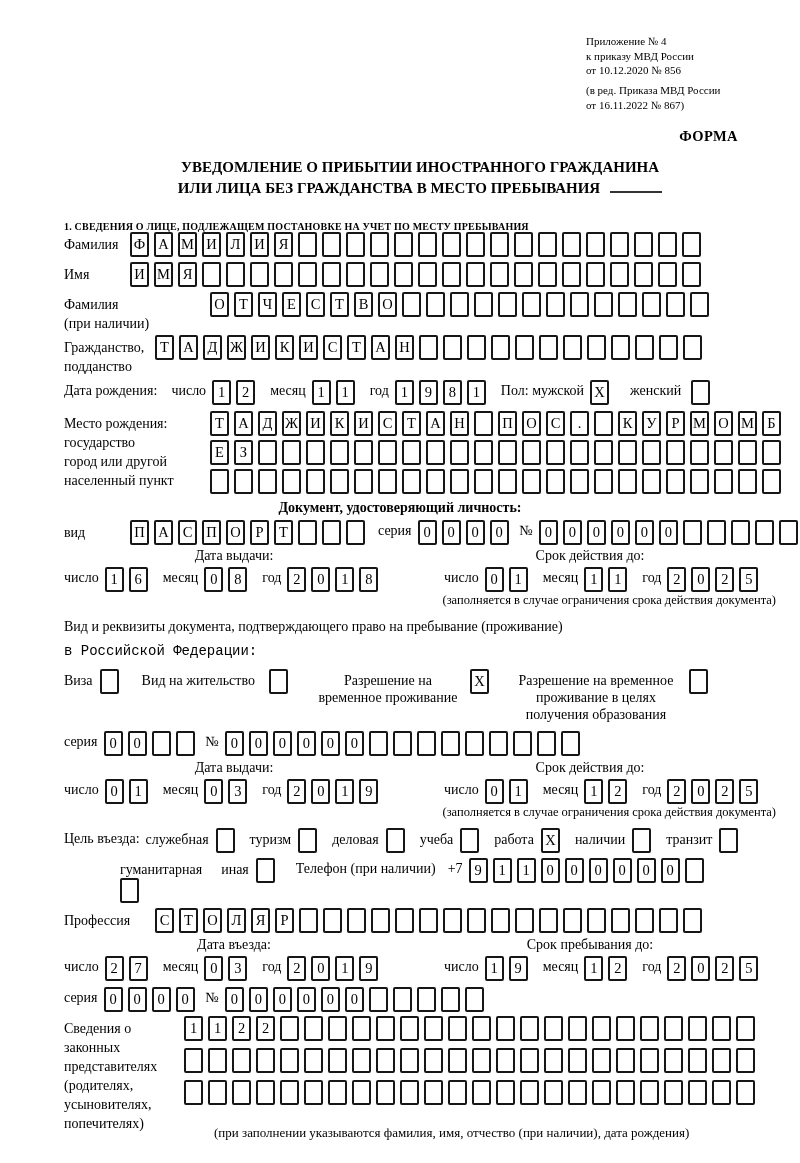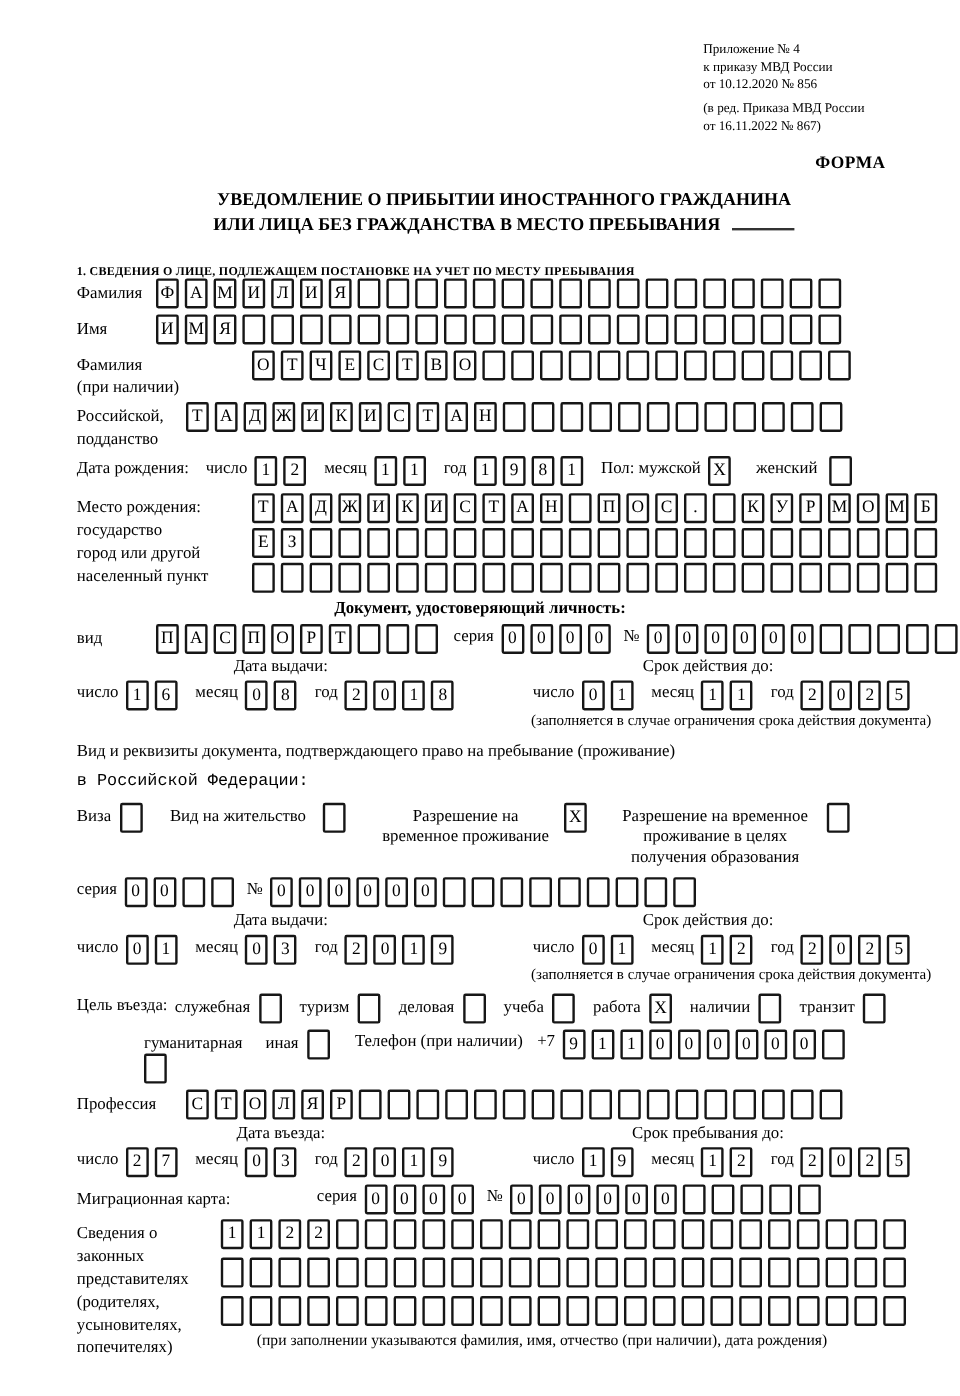--- a/index.html
+++ b/index.html
@@ -43,21 +43,21 @@
   .chk-row { display:flex; align-items:flex-start; margin:6px 0 8px 0; }
   .chk-opt { display:flex; align-items:flex-start; }
   .chk-label { padding-top:3px; margin-right:7px; line-height:17px; }
   .chk-label.center { text-align:center; }
   .wrap150 { width:150px; } .wrap172 { width:172px; }
 
   .purpose-row { display:flex; align-items:flex-start; margin-bottom:5px; }
   .purpose-row .chk-opt { margin-right:10px; }
 
   .rep-block { display:flex; margin-top:2px; }
-  .rep-note { font-size:13px; margin-top:4px; padding-left:30px; }
+  .rep-note { font-size:13px; margin-top:20px; padding-left:30px; }
 </style>
 </head>
 <body>
 
 <div class="page">
 
   <div class="annex">
     <div>Приложение № 4</div>
     <div>к приказу МВД России</div>
     <div>от 10.12.2020 № 856</div>
@@ -161,21 +161,21 @@
         <span class="cell"></span>
         <span class="cell"></span>
         <span class="cell"></span>
         <span class="cell"></span>
         <span class="cell"></span>
       </div>
   </div>
 
   <div class="row" style="margin-bottom:4px;">
     <div class="lbl w91">
-      <div>Российской,</div>
+      <div>Гражданство,</div>
       <div>подданство</div>
     </div>
     <div class="cells">
         <span class="cell">Т</span>
         <span class="cell">А</span>
         <span class="cell">Д</span>
         <span class="cell">Ж</span>
         <span class="cell">И</span>
         <span class="cell">К</span>
         <span class="cell">И</span>
@@ -653,21 +653,20 @@
             <span class="cell">2</span>
             <span class="cell">0</span>
             <span class="cell">2</span>
             <span class="cell">5</span>
           </div>
       </div>
     </div>
   </div>
 
   <div class="row" style="margin-bottom:4px;">
-    <div class="lbl w200">Миграционная карта:</div>
     <span class="inline-lbl">серия</span>
     <div class="cells" style="margin-right:6px;">
         <span class="cell">0</span>
         <span class="cell">0</span>
         <span class="cell">0</span>
         <span class="cell">0</span>
       </div>
     <span class="inline-lbl">№</span>
     <div class="cells">
         <span class="cell">0</span>

